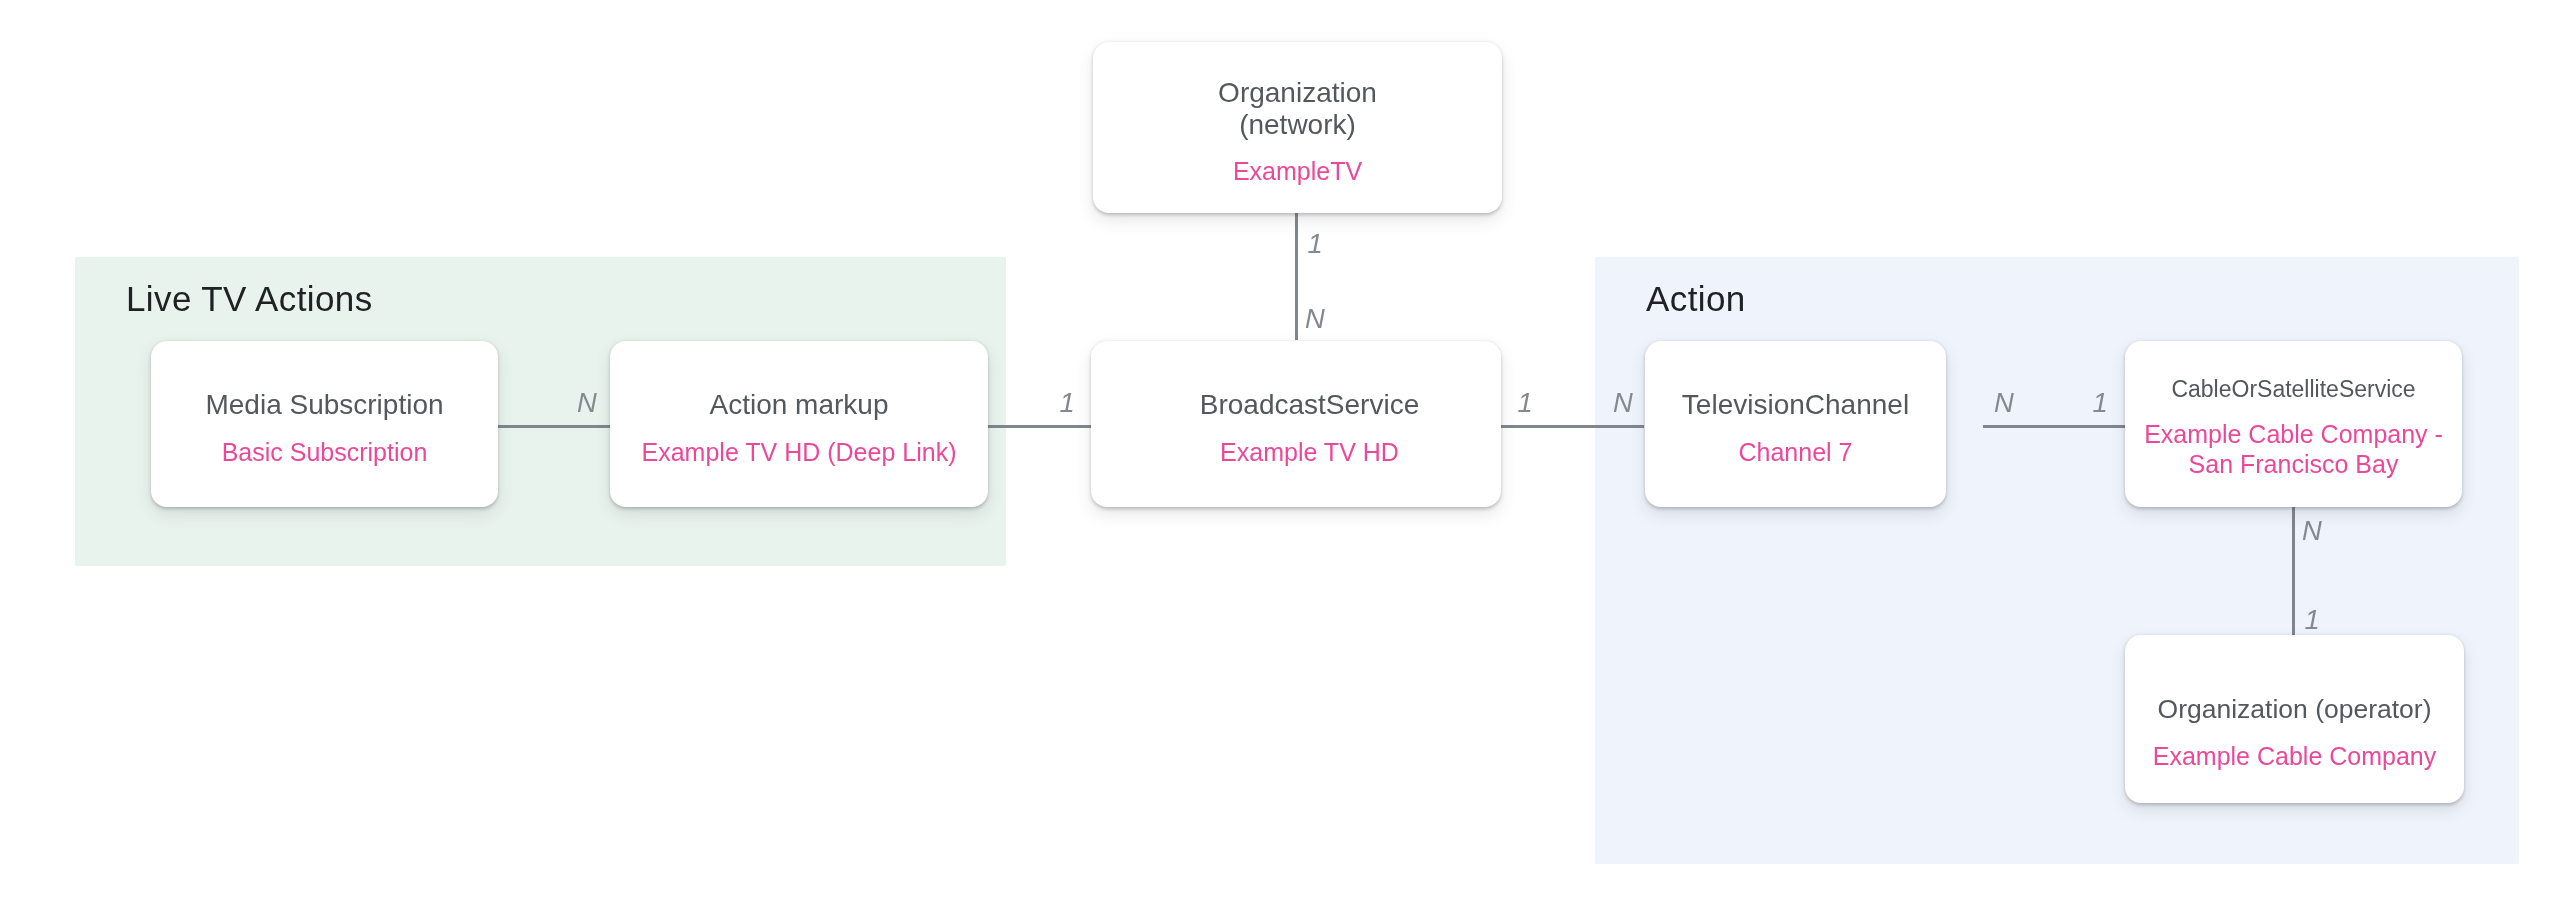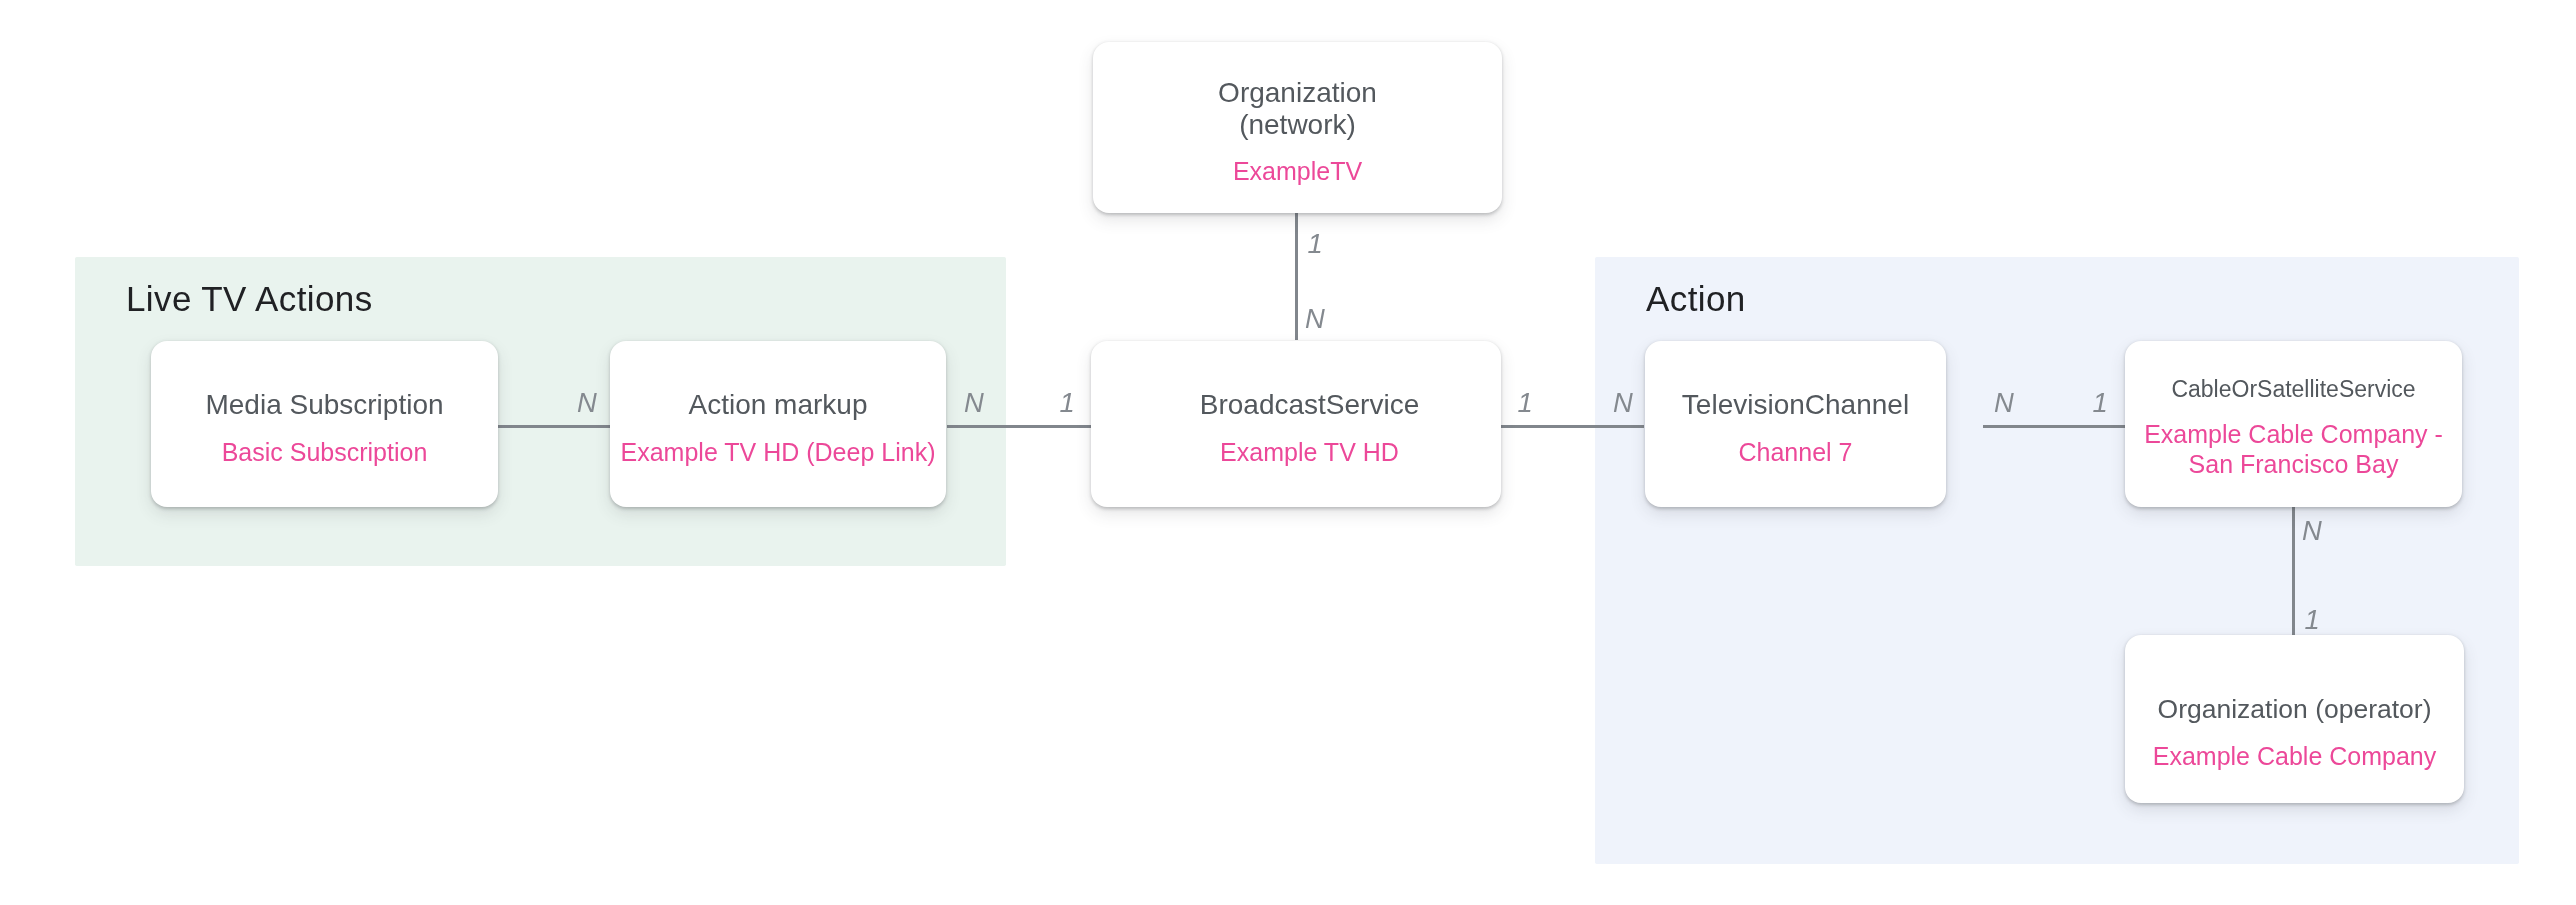--- a/index.html
+++ b/index.html
@@ -118,21 +118,21 @@
 
     <div class="node-box" style="left: 129px; top: 341px; width: 347px; height: 166px; margin-left: 22px;">
       <div class="box-title" style="font-size: 28px;">
         <div>Media Subscription</div>
       </div>
       <div class="box-sub">
         <div>Basic Subscription</div>
       </div>
     </div>
 
-    <div class="node-box" style="left: 610px; top: 341px; width: 336px; height: 166px;">
+    <div class="node-box" style="left: 610px; top: 341px; width: 378px; height: 166px;">
       <div class="box-title" style="font-size: 28px;">
         <div>Action markup</div>
       </div>
       <div class="box-sub">
         <div>Example TV HD (Deep Link)</div>
       </div>
     </div>
 
     <div class="node-box" style="left: 1091px; top: 341px; width: 410px; height: 166px; padding-left: 27px;">
       <div class="box-title" style="font-size: 28px;">

